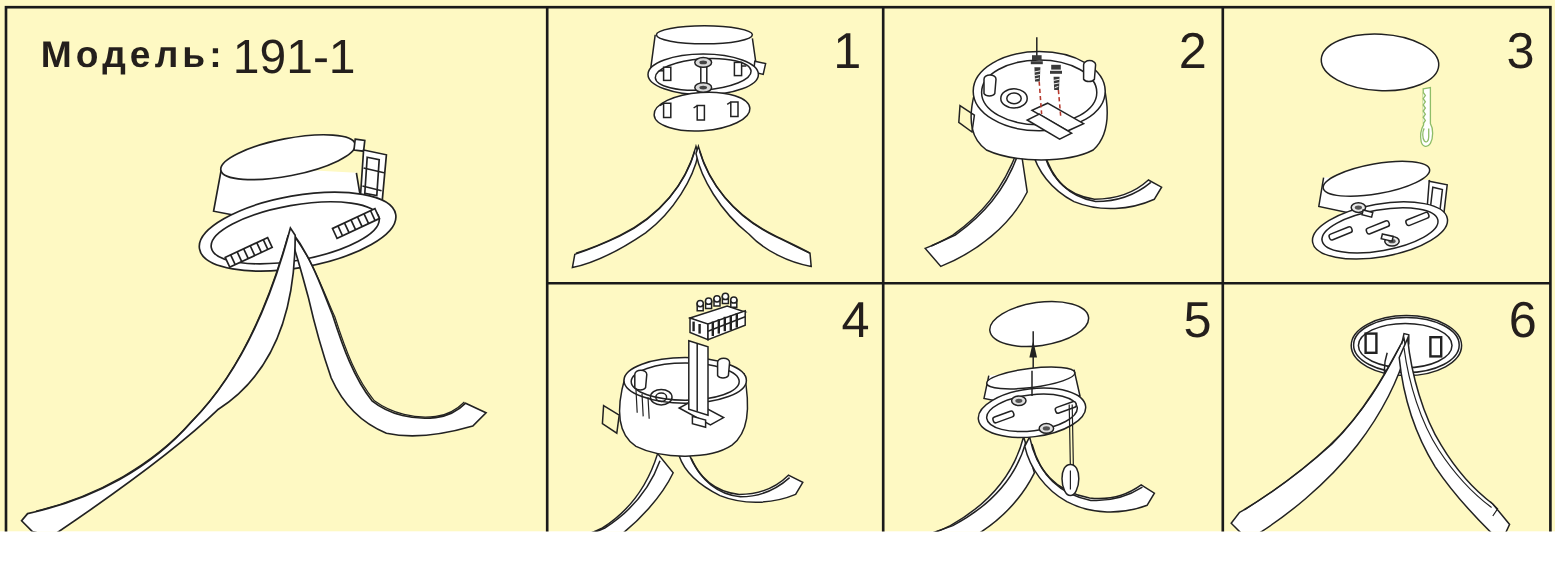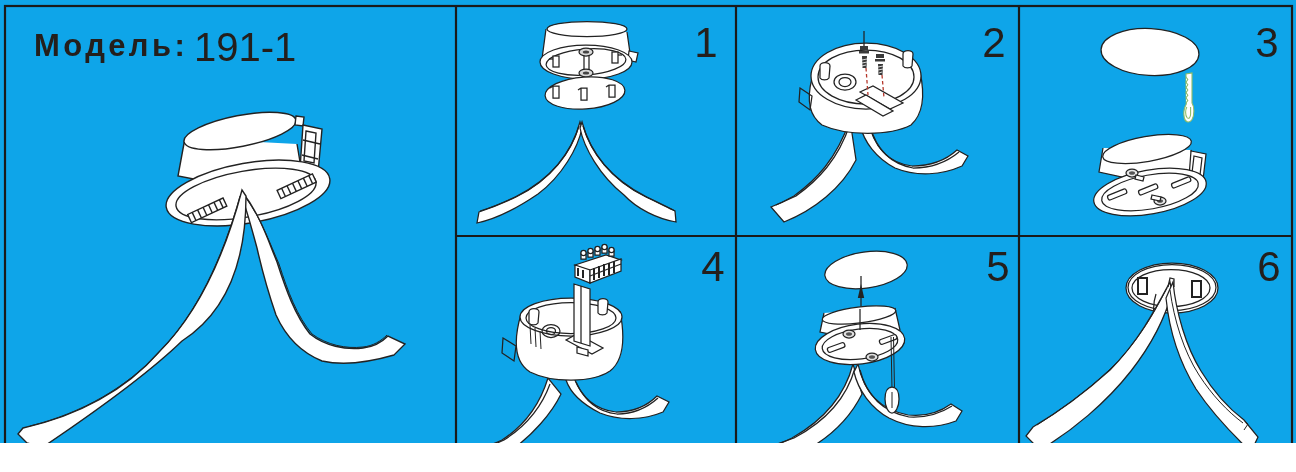--- a/index.html
+++ b/index.html
@@ -1,16 +1,16 @@
 <!DOCTYPE html>
 <html><head>
 <meta charset="utf-8">
 <style>
 html,body{margin:0;padding:0;background:#ffffff;}
-#page{position:relative;width:1296px;height:443px;background:#0ea5e9;font-family:"Liberation Sans",sans-serif;}
+#page{position:relative;width:1296px;height:443px;background:#fef9c3;font-family:"Liberation Sans",sans-serif;}
 svg{position:absolute;top:0;left:0;}
 </style>
 </head>
 <body>
 <div id="page">
 <svg width="1296" height="472" viewBox="0 0 1296 472">
   <g fill="none" stroke="#1a1a1a" stroke-width="2.2">
     <rect x="5" y="6" width="1287" height="459"></rect>
     <line x1="456" y1="6" x2="456" y2="465"></line>
     <line x1="736" y1="6" x2="736" y2="465"></line>

